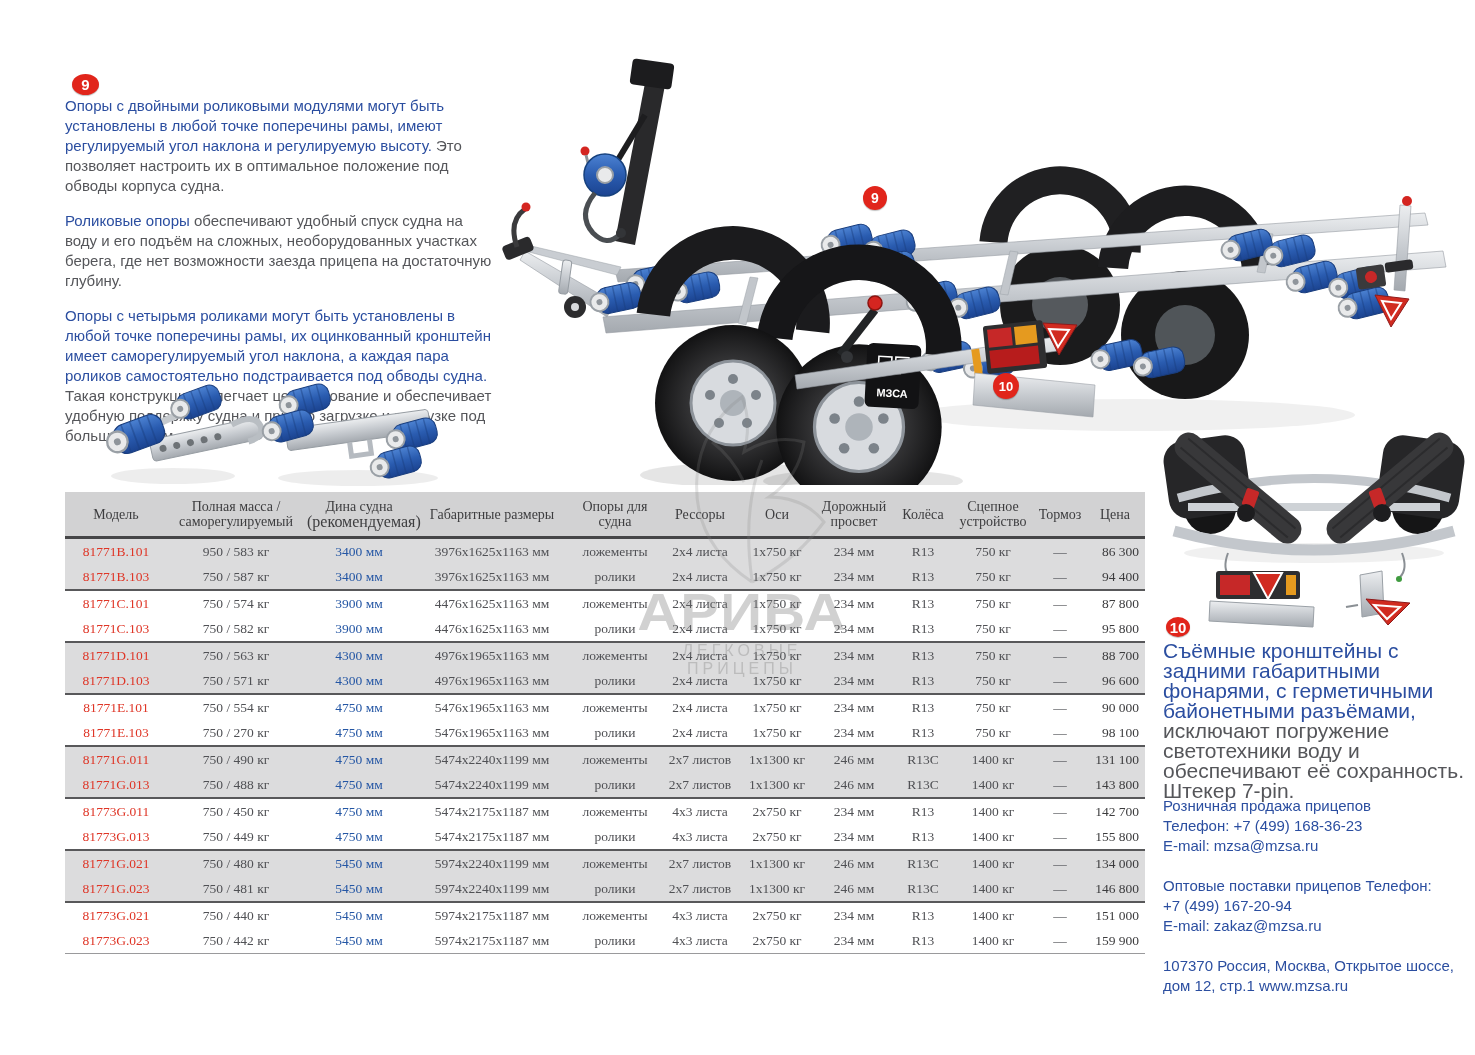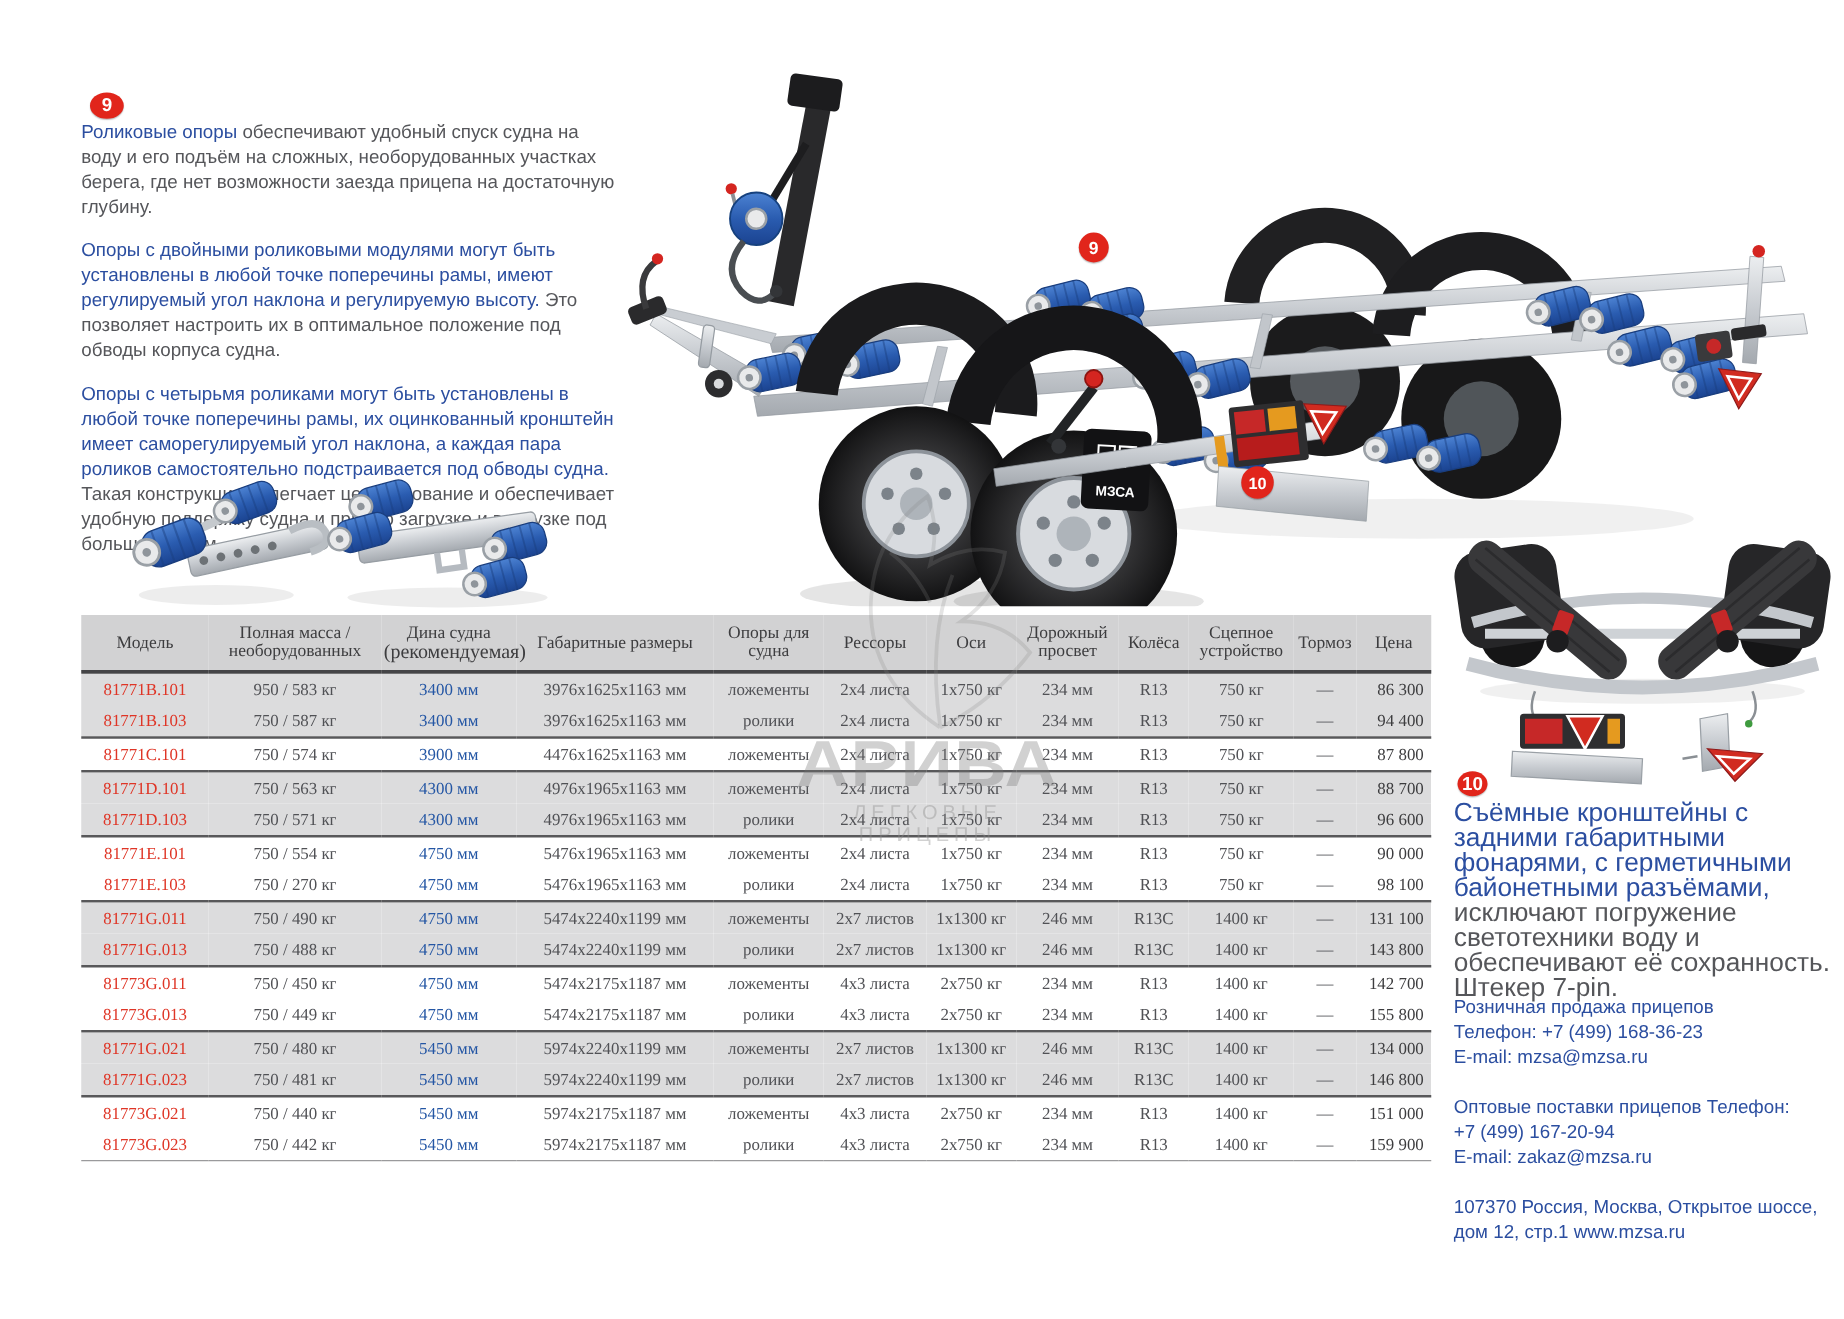--- a/index.html
+++ b/index.html
@@ -95,22 +95,22 @@
           <circle cx="-23" cy="-8" r="5"></circle>
         </g>
     </g>
     <path id="fender" d="M-95,0 A95,95 0 0 1 95,0 L62,0 A62,62 0 0 0 -62,0 Z"></path>
   </defs>
 </svg>
 
 <div class="abs badge b9" style="left:72px;top:74px;">9</div>
 
 <div class="abs intro">
+  <p><span class="blue">Опоры с двойными роликовыми модулями могут быть установлены в любой точке поперечины рамы, имеют регулируемый угол наклона и регулируемую высоту.</span><span class="grey"> Это позволяет настроить их в оптимальное положение под обводы корпуса судна.</span></p>
   <p><span class="blue">Роликовые опоры</span><span class="grey"> обеспечивают удобный спуск судна на воду и его подъём на сложных, необорудованных участках берега, где нет возможности заезда прицепа на достаточную глубину.</span></p>
-  <p><span class="blue">Опоры с двойными роликовыми модулями могут быть установлены в любой точке поперечины рамы, имеют регулируемый угол наклона и регулируемую высоту.</span><span class="grey"> Это позволяет настроить их в оптимальное положение под обводы корпуса судна.</span></p>
   <p><span class="blue">Опоры с четырьмя роликами могут быть установлены в любой точке поперечины рамы, их оцинкованный кронштейн имеет саморегулируемый угол наклона, а каждая пара роликов самостоятельно подстраивается под обводы судна.</span><span class="grey"> Такая конструкция облегчает центрирование и обеспечивает удобную поддержку судна и при его загрузке и выгрузке под большим углом.</span></p>
 </div>
 
 <div class="abs" style="left:103px;top:374px;width:345px;height:118px;">
   <svg width="345" height="118" viewBox="0 0 345 118">
 
     <ellipse cx="70" cy="102" rx="62" ry="8" fill="rgba(0,0,0,0.07)"></ellipse>
     <line x1="28" y1="62" x2="98" y2="30" stroke="#c5c9cd" stroke-width="7"></line>
     <g transform="translate(62,74) rotate(-12)">
       <rect x="-14" y="-11" width="112" height="22" rx="4" fill="url(#galv)" stroke="#979da3"></rect>
@@ -299,21 +299,21 @@
         <col class="w10">
         <col class="w11">
     </colgroup>
     <thead>
         <tr id="thead-row">
           <th>
             <div>Модель</div>
           </th>
           <th>
             <div>Полная масса /</div>
-            <div>необорудованных</div>
+            <div>саморегулируемый</div>
           </th>
           <th>
             <div>Дина судна</div>
             <div class="hsub">(рекомендуемая)</div>
           </th>
           <th>
             <div>Габаритные размеры</div>
           </th>
           <th>
             <div>Опоры для</div>
@@ -379,20 +379,34 @@
           <td class="c2">3900 мм</td>
           <td class="c3">4476х1625х1163 мм</td>
           <td class="c4">ложементы</td>
           <td class="c5">2х4 листа</td>
           <td class="c6">1х750 кг</td>
           <td class="c7">234 мм</td>
           <td class="c8">R13</td>
           <td class="c9">750 кг</td>
           <td class="c10">—</td>
           <td class="c11">87 800</td>
+        </tr>
+        <tr>
+          <td class="c0">81771C.103</td>
+          <td class="c1">750 / 582 кг</td>
+          <td class="c2">3900 мм</td>
+          <td class="c3">4476х1625х1163 мм</td>
+          <td class="c4">ролики</td>
+          <td class="c5">2х4 листа</td>
+          <td class="c6">1х750 кг</td>
+          <td class="c7">234 мм</td>
+          <td class="c8">R13</td>
+          <td class="c9">750 кг</td>
+          <td class="c10">—</td>
+          <td class="c11">95 800</td>
         </tr>
         <tr class="shaded gstart">
           <td class="c0">81771D.101</td>
           <td class="c1">750 / 563 кг</td>
           <td class="c2">4300 мм</td>
           <td class="c3">4976х1965х1163 мм</td>
           <td class="c4">ложементы</td>
           <td class="c5">2х4 листа</td>
           <td class="c6">1х750 кг</td>
           <td class="c7">234 мм</td>

